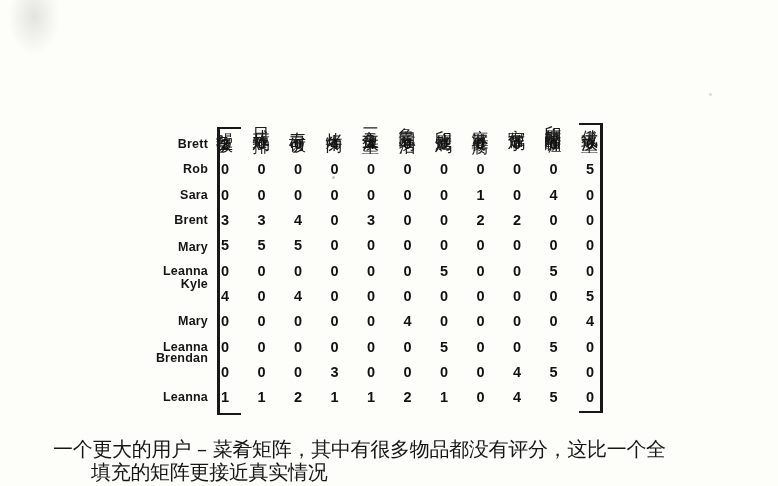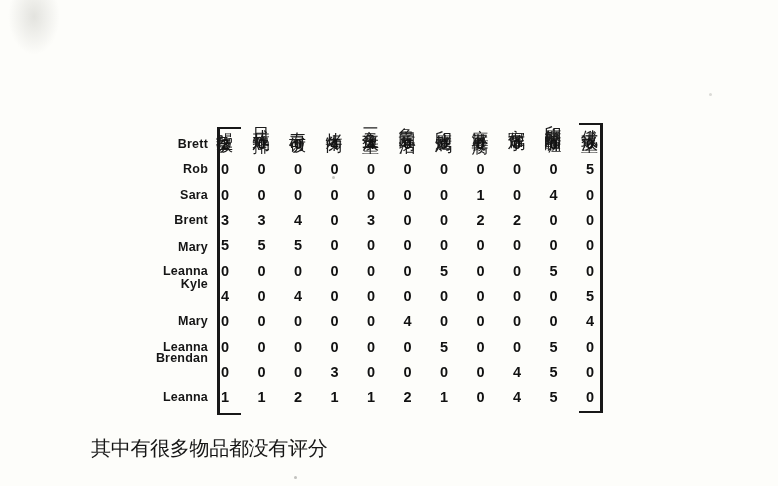--- a/index.html
+++ b/index.html
@@ -219,17 +219,18 @@
       <div class="cell" style="left: 407.5px; top: 397.3px;">2</div>
       <div class="cell" style="left: 444px; top: 397.3px;">1</div>
       <div class="cell" style="left: 480.5px; top: 397.3px;">0</div>
       <div class="cell" style="left: 517px; top: 397.3px;">4</div>
       <div class="cell" style="left: 553.5px; top: 397.3px;">5</div>
       <div class="cell" style="left: 590px; top: 397.3px;">0</div>
     </div>
 
   <div class="caption">
     <span class="cap-lines">
-      <div class="cap-line2">其中有很多物品都没有评分</div>
+      <div class="cap-line1">一个更大的用户 – 菜肴矩阵，其中有很多物品都没有评分，这比一个全</div>
+      <div class="cap-line2">填充的矩阵更接近真实情况</div>
     </span>
   </div>
 
 </div>
 
 </body></html>

